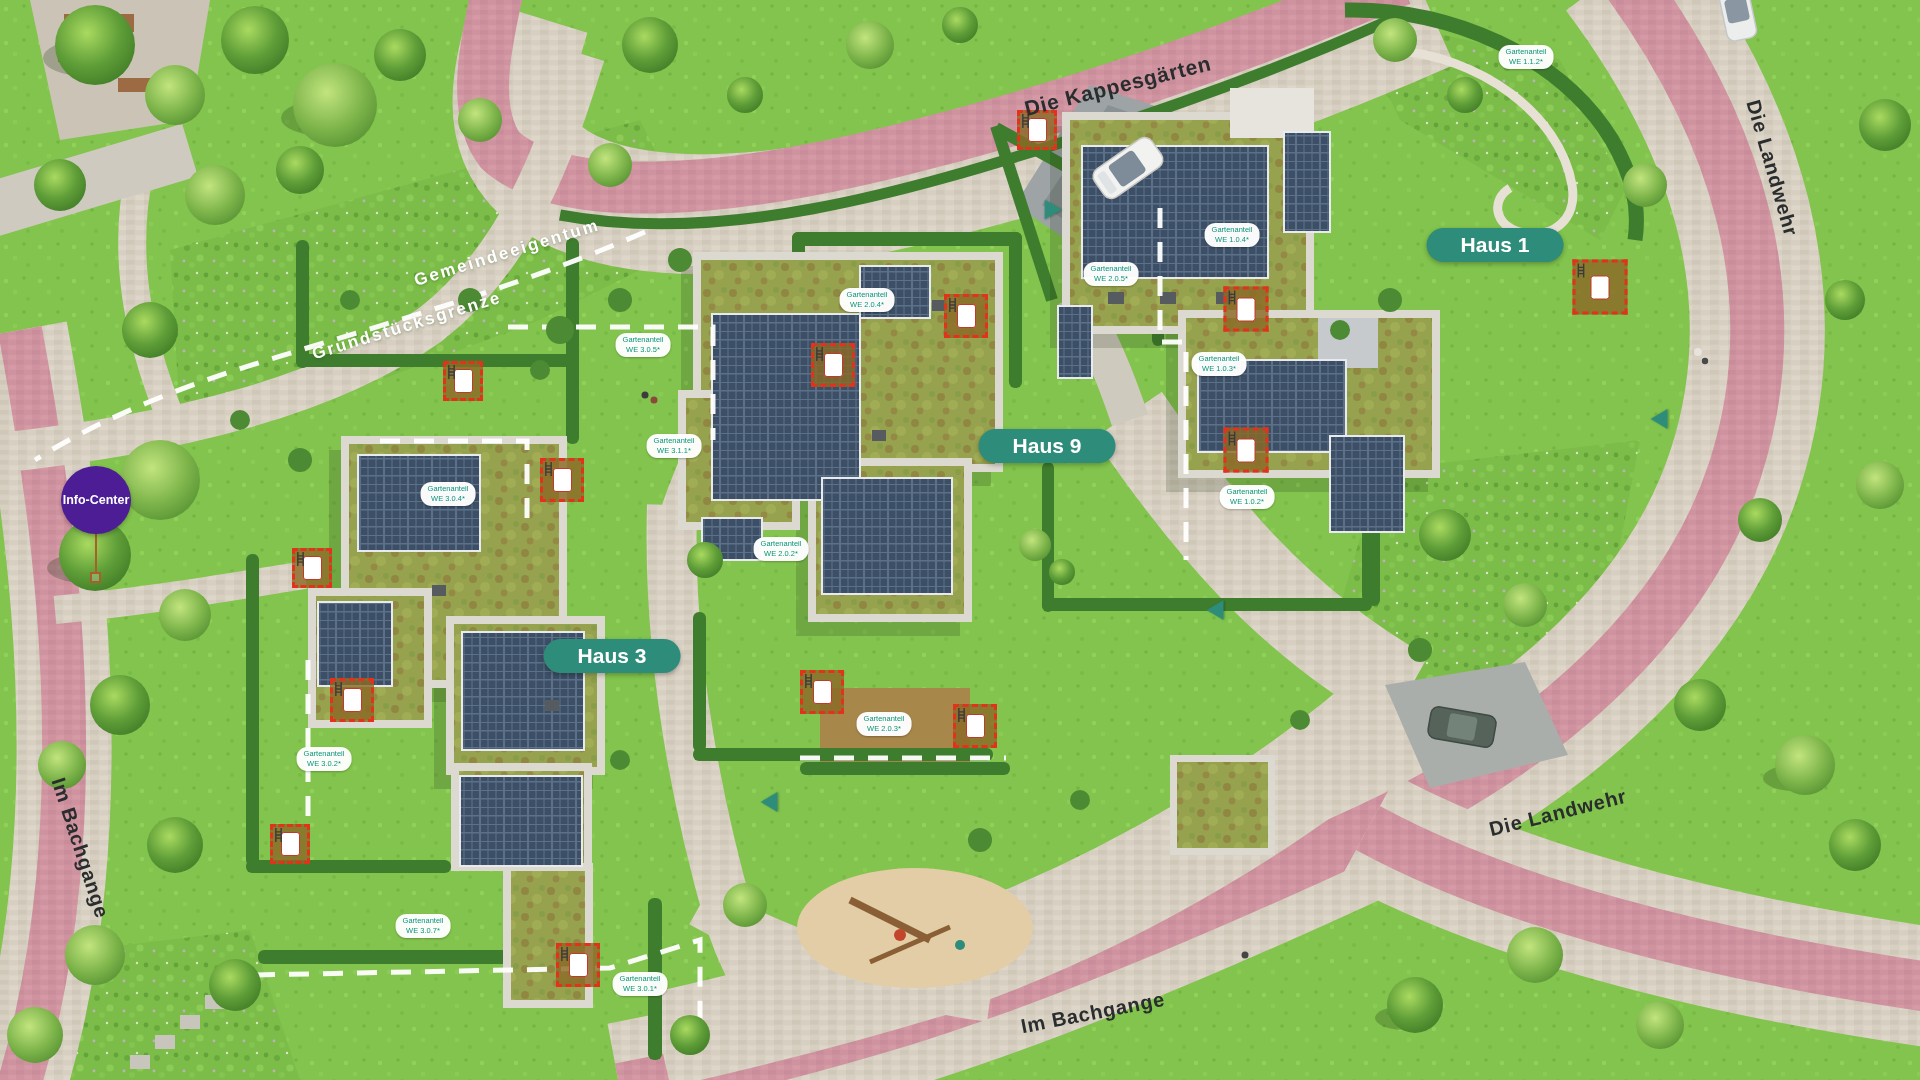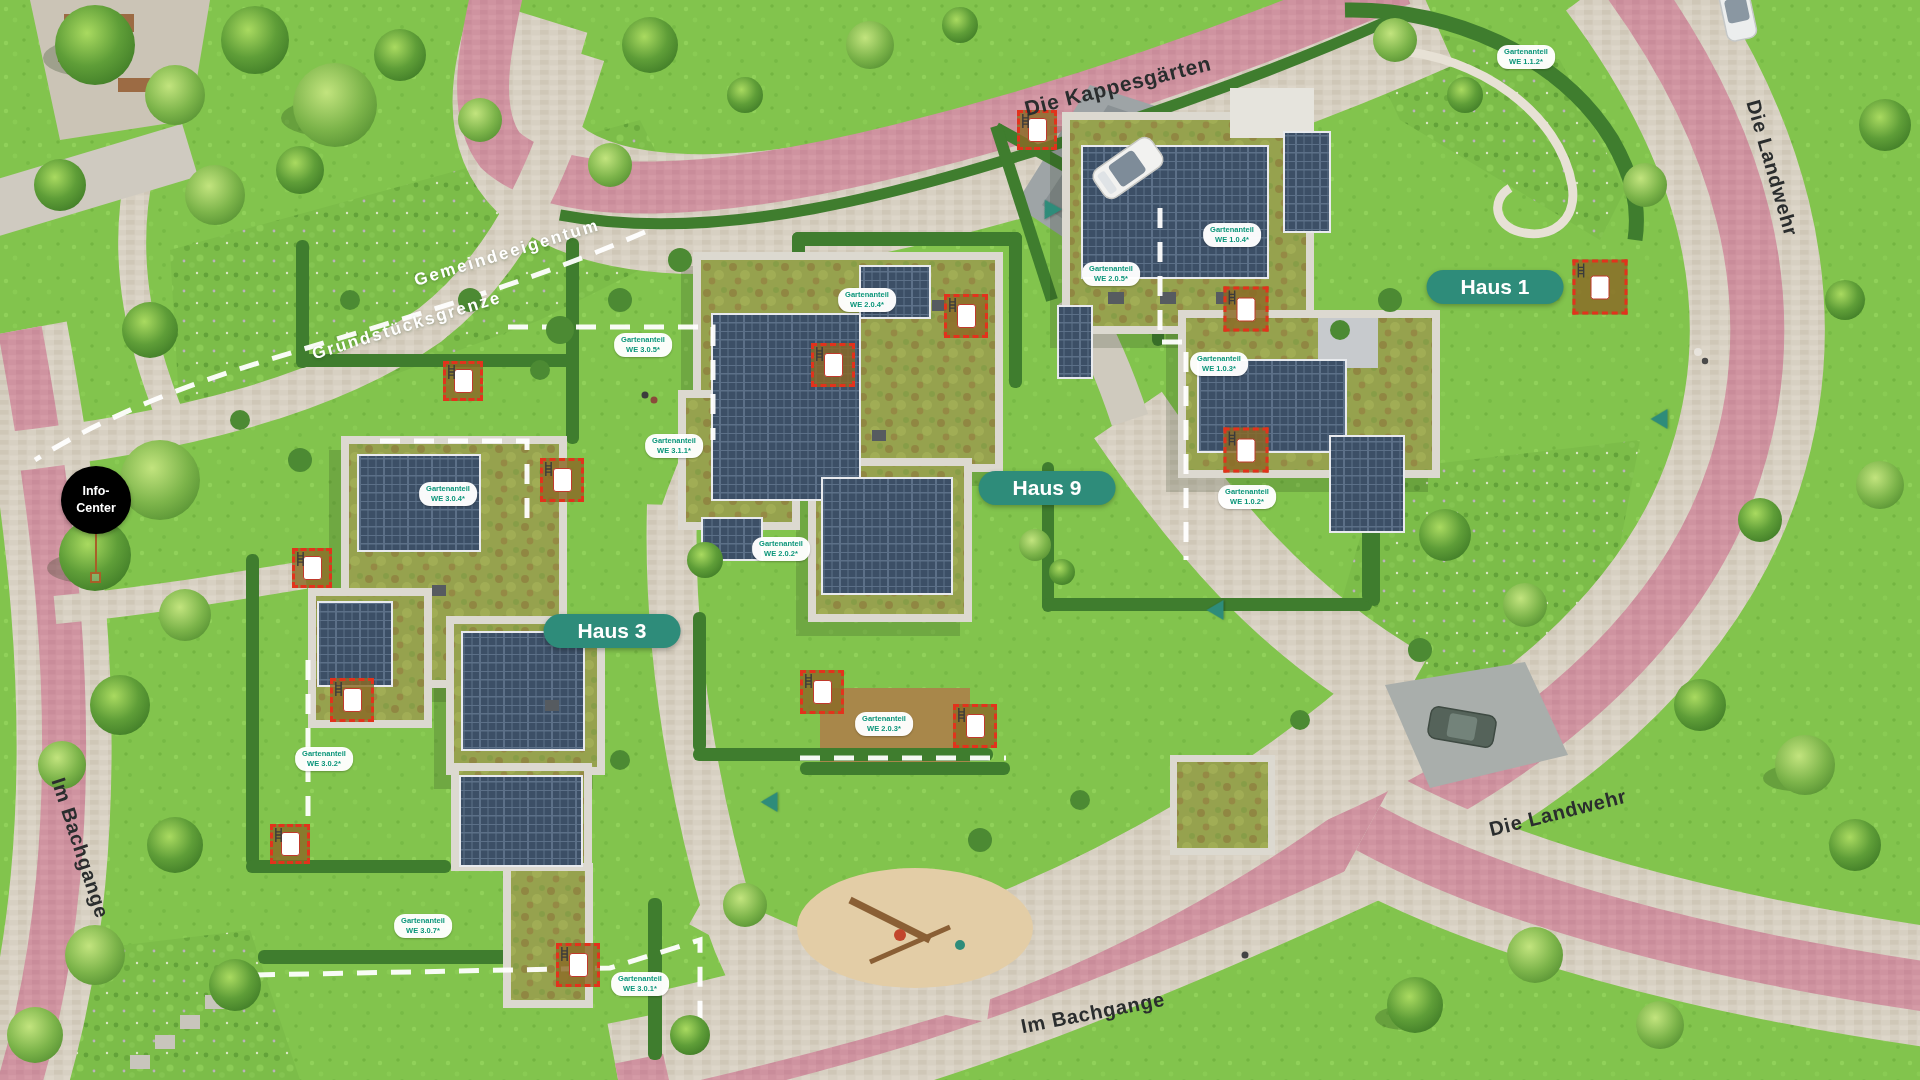--- a/index.html
+++ b/index.html
@@ -7,36 +7,36 @@
     font-family:"Liberation Sans",sans-serif;background:#82c44d;}
   .canvas svg{position:absolute;left:0;top:0;}
   #overlay{position:absolute;left:0;top:0;width:100%;height:100%;}
   .street-label{position:absolute;transform:translate(-50%,-50%) rotate(var(--r,0deg));
     font-weight:600;color:#2a2d2e;letter-spacing:.8px;white-space:nowrap;font-size:20px;}
   .boundary-label{position:absolute;transform:translate(-50%,-50%) rotate(var(--r,0deg));
     color:#ffffff;font-weight:700;font-size:17px;letter-spacing:2.2px;white-space:nowrap;
     text-shadow:0 1px 3px rgba(30,60,20,.35);}
   .haus-pill{position:absolute;transform:translate(-50%,-50%);background:#2e8c7a;color:#fff;
     font-size:21px;font-weight:700;padding:5px 34px;border-radius:20px;white-space:nowrap;
-    box-shadow:0 2px 5px rgba(0,0,0,.28);margin-top:42px;}
+    box-shadow:0 2px 5px rgba(0,0,0,.28);}
   .garden-pill{position:absolute;transform:translate(-50%,-50%);background:rgba(255,255,255,.97);
-    border-radius:11px;padding:2px 7px;text-align:center;font-size:7.5px;font-weight:700;
+    border-radius:11px;padding:2px 7px;text-align:center;font-size:7.5px;font-weight:400;
     color:#0b957a;line-height:1.35;white-space:nowrap;box-shadow:0 1px 2px rgba(0,0,0,.25);}
   .garden-pill span{display:block;}
   .terrace-marker{position:absolute;transform:translate(-50%,-50%);box-sizing:border-box;
     border:3px dashed #e2321c;background:rgba(139,106,38,.82);
     display:flex;align-items:center;justify-content:center;}
   .ladder-box{width:17px;height:22px;background:#fff;border:1.5px solid #c0392b;border-radius:3px;
     display:flex;align-items:center;justify-content:center;}
   .entry-arrow{position:absolute;width:0;height:0;border-left:10px solid transparent;
     border-right:10px solid transparent;border-bottom:17px solid #2e8c7a;
     transform:translate(-50%,-50%) rotate(var(--r,0deg));filter:drop-shadow(0 1px 1px rgba(0,0,0,.3));}
   .info-center-wrap{position:absolute;width:0;height:0;}
   .info-bubble{position:absolute;transform:translate(-50%,-50%);width:70px;height:68px;
-    border-radius:50%;background:#000000;color:#fff;display:flex;flex-direction:column;
+    border-radius:50%;background:#4c1d95;color:#fff;display:flex;flex-direction:row;
     align-items:center;justify-content:center;font-weight:700;font-size:12.5px;line-height:1.35;
     text-align:center;box-shadow:0 2px 4px rgba(0,0,0,.25);}
   .info-stem{position:absolute;left:-1px;top:34px;width:2px;height:38px;background:#a85f28;}
   .info-foot{position:absolute;left:-6px;top:72px;width:11px;height:11px;border:2px solid #a85f28;
     box-sizing:border-box;background:rgba(255,255,255,.25);}
 </style>
 </head>
 <body>
 
 <div class="canvas">
@@ -532,21 +532,21 @@
           <span>WE 3.0.7*</span>
   </div>
         <div class="garden-pill" style="left: 640px; top: 984px;">
     <span>Gartenanteil</span>
           <span>WE 3.0.1*</span>
   </div>
       </div>
   <div id="layer-houses">
         <div class="haus-pill" style="left: 1495px; top: 245px;"><span>Haus 1</span></div>
         <div class="haus-pill" style="left: 1047px; top: 446px;"><span>Haus 9</span></div>
-        <div class="haus-pill" style="left: 612px; top: 589px;"><span>Haus 3</span></div>
+        <div class="haus-pill" style="left: 612px; top: 656px;"><span>Haus 3</span></div>
       </div>
 
   <div class="info-center-wrap" id="info-center" style="left: 96px; top: 500px;">
     <div class="info-stem"></div>
     <div class="info-foot"></div>
     <div class="info-bubble">
       <span>Info-</span>
       <span>Center</span>
     </div>
   </div>

